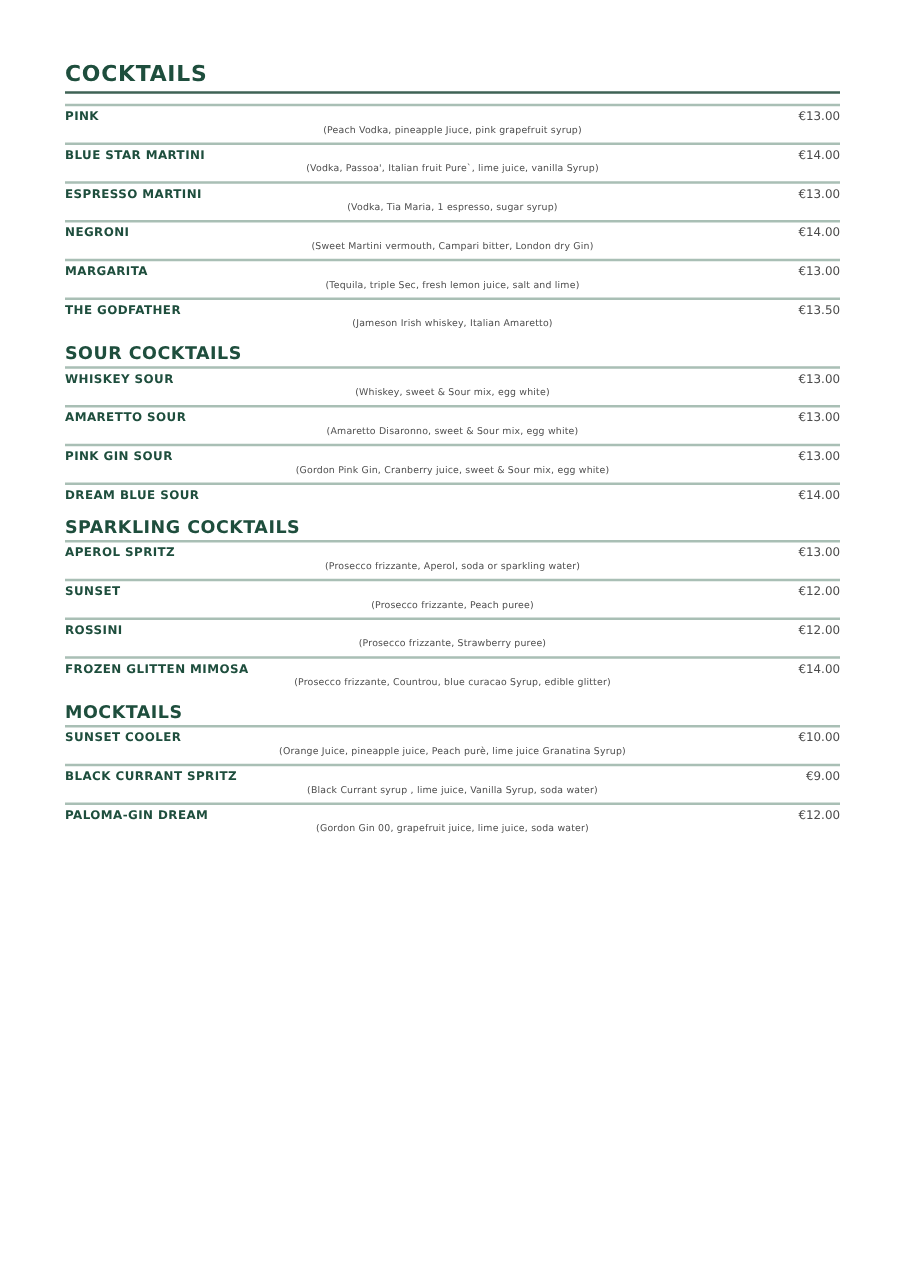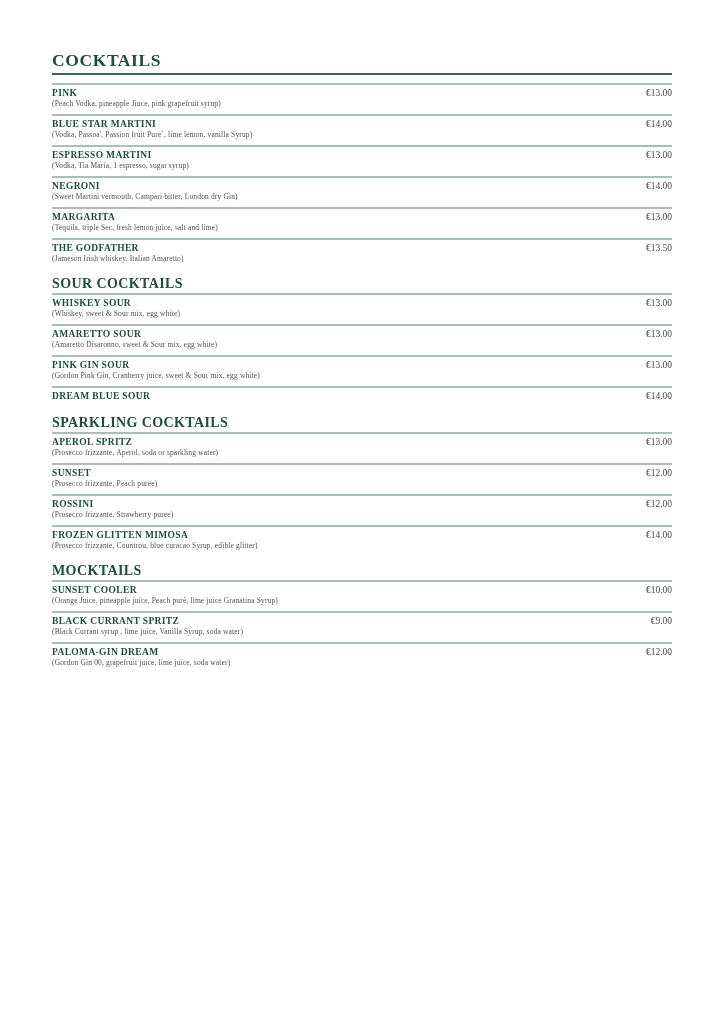--- a/index.html
+++ b/index.html
@@ -2,35 +2,36 @@
 <html><head>
 <meta charset="utf-8">
 <style>
   html, body { margin: 0; padding: 0; }
   body {
     width: 724px; height: 1024px;
     background: #ffffff;
     font-family: "DejaVu Sans", sans-serif;
     overflow: hidden;
   }
-  .page { padding: 50px 52px 0 52px; width: 620px; box-sizing: content-box; font-family: Liberation Serif, serif; }
+  .page { padding: 50px 52px 0 52px; width: 620px; box-sizing: content-box; }
   .title {
     margin: 0;
     font-size: 17.5px;
     line-height: 20px;
     font-weight: bold;
     color: #1e4e3d;
     letter-spacing: 0.6px;
     padding-bottom: 3px;
     border-bottom: 2px solid #3f6355;
   }
   .menu { margin-top: 8px; }
   .item {
     border-top: 2px solid #a9bfb5;
     padding: 3px 0 6px 0;
+    text-align: center;
   }
   .item-row {
     display: flex;
     justify-content: space-between;
     align-items: baseline;
   }
   .item-name {
     font-size: 9.5px;
     line-height: 11px;
     font-weight: bold;
@@ -74,21 +75,21 @@
           <span class="item-name">PINK</span>
           <span class="item-price">€13.00</span>
         </div>
         <div class="item-desc">(Peach Vodka, pineapple Jiuce, pink grapefruit syrup)</div>
       </div>
       <div class="item">
         <div class="item-row">
           <span class="item-name">BLUE STAR MARTINI</span>
           <span class="item-price">€14.00</span>
         </div>
-        <div class="item-desc">(Vodka, Passoa', Passion fruit Pure`, lime lemon, vanilla Syrup)</div>
+        <div class="item-desc">(Vodka, Passoa', Italian fruit Pure`, lime juice, vanilla Syrup)</div>
       </div>
       <div class="item">
         <div class="item-row">
           <span class="item-name">ESPRESSO MARTINI</span>
           <span class="item-price">€13.00</span>
         </div>
         <div class="item-desc">(Vodka, Tia Maria, 1 espresso, sugar syrup)</div>
       </div>
       <div class="item">
         <div class="item-row">

